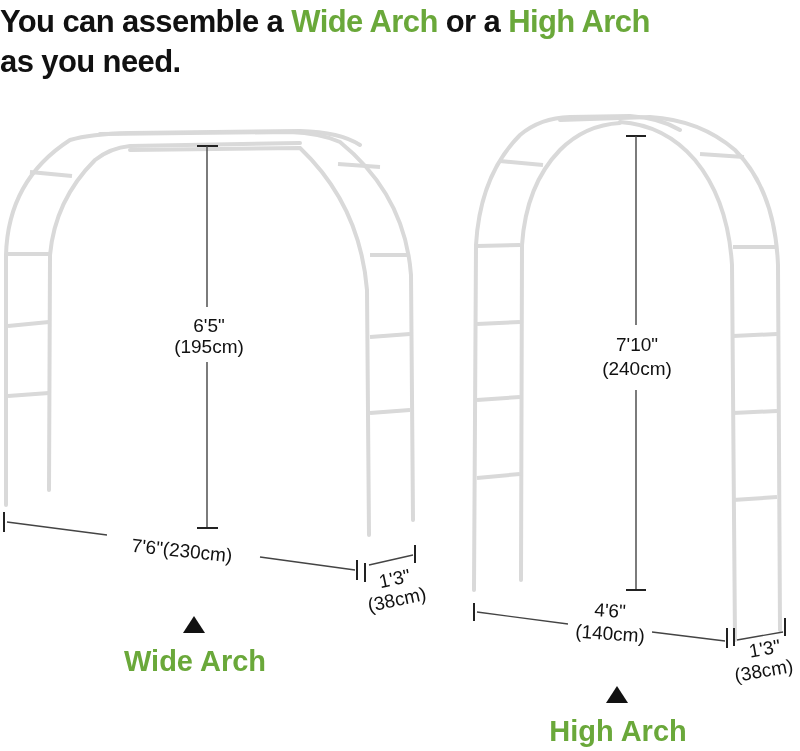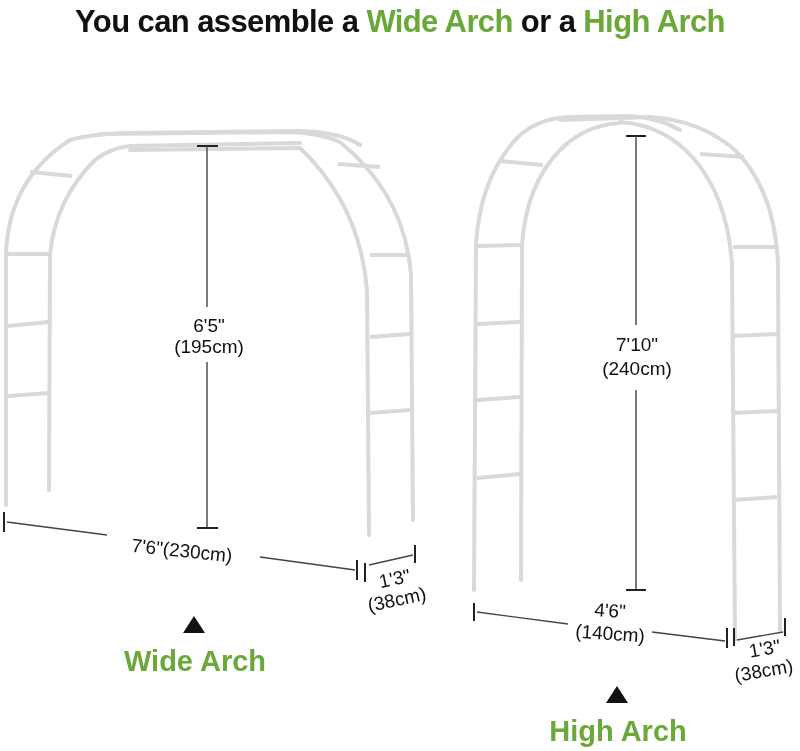--- a/index.html
+++ b/index.html
@@ -1,36 +1,37 @@
 <!DOCTYPE html>
 <html><head>
 <meta charset="utf-8">
 <style>
   html, body { margin: 0; padding: 0; background: #ffffff; }
   body { width: 800px; height: 751px; position: relative; overflow: hidden;
          font-family: "Liberation Sans", sans-serif; }
-  .headline { position: absolute; left: 0; top: 2px; width: 800px; text-align: center;
+  .headline { position: absolute; left: 0; top: 2px; width: 800px; 
               font-family: "Liberation Sans", sans-serif; font-weight: bold;
               font-size: 31px; line-height: 40px; color: #111111; letter-spacing: -0.6px; }
   .headline .hl-green { color: #6aa83a; }
   svg.diagram { position: absolute; left: 0; top: 0; }
   .dim { font-family: "Liberation Sans", sans-serif; font-size: 19px; fill: #111111; }
   .label { font-family: "Liberation Sans", sans-serif; font-weight: bold; font-size: 29px; fill: #6aa83a; }
   .tube { fill: none; stroke: #d9d9d9; stroke-width: 4; stroke-linecap: round; }
   .rung { stroke: #d9d9d9; stroke-width: 4; }
   .dimline { stroke: #444444; stroke-width: 1.4; fill: none; }
   .tick { stroke: #222222; stroke-width: 2; }
 </style>
 </head>
 <body>
 
 <div class="headline">
   <div>
     <span>You can assemble a </span><span class="hl-green">Wide Arch</span><span> or a </span><span class="hl-green">High Arch</span>
   </div>
+  <div>as you need.</div>
 </div>
 
 <svg class="diagram" width="800" height="751" viewBox="0 0 800 751">
 
   <g>
 
     <path class="tube" d="M6,505 L6,255 Q8,180 70,140 Q90,134 130,133 L300,131 Q340,132 360,145"></path>
 
     <path class="tube" d="M49,490 L50,255 Q55,200 95,160 Q110,148 130,146 L300,143"></path>
 

